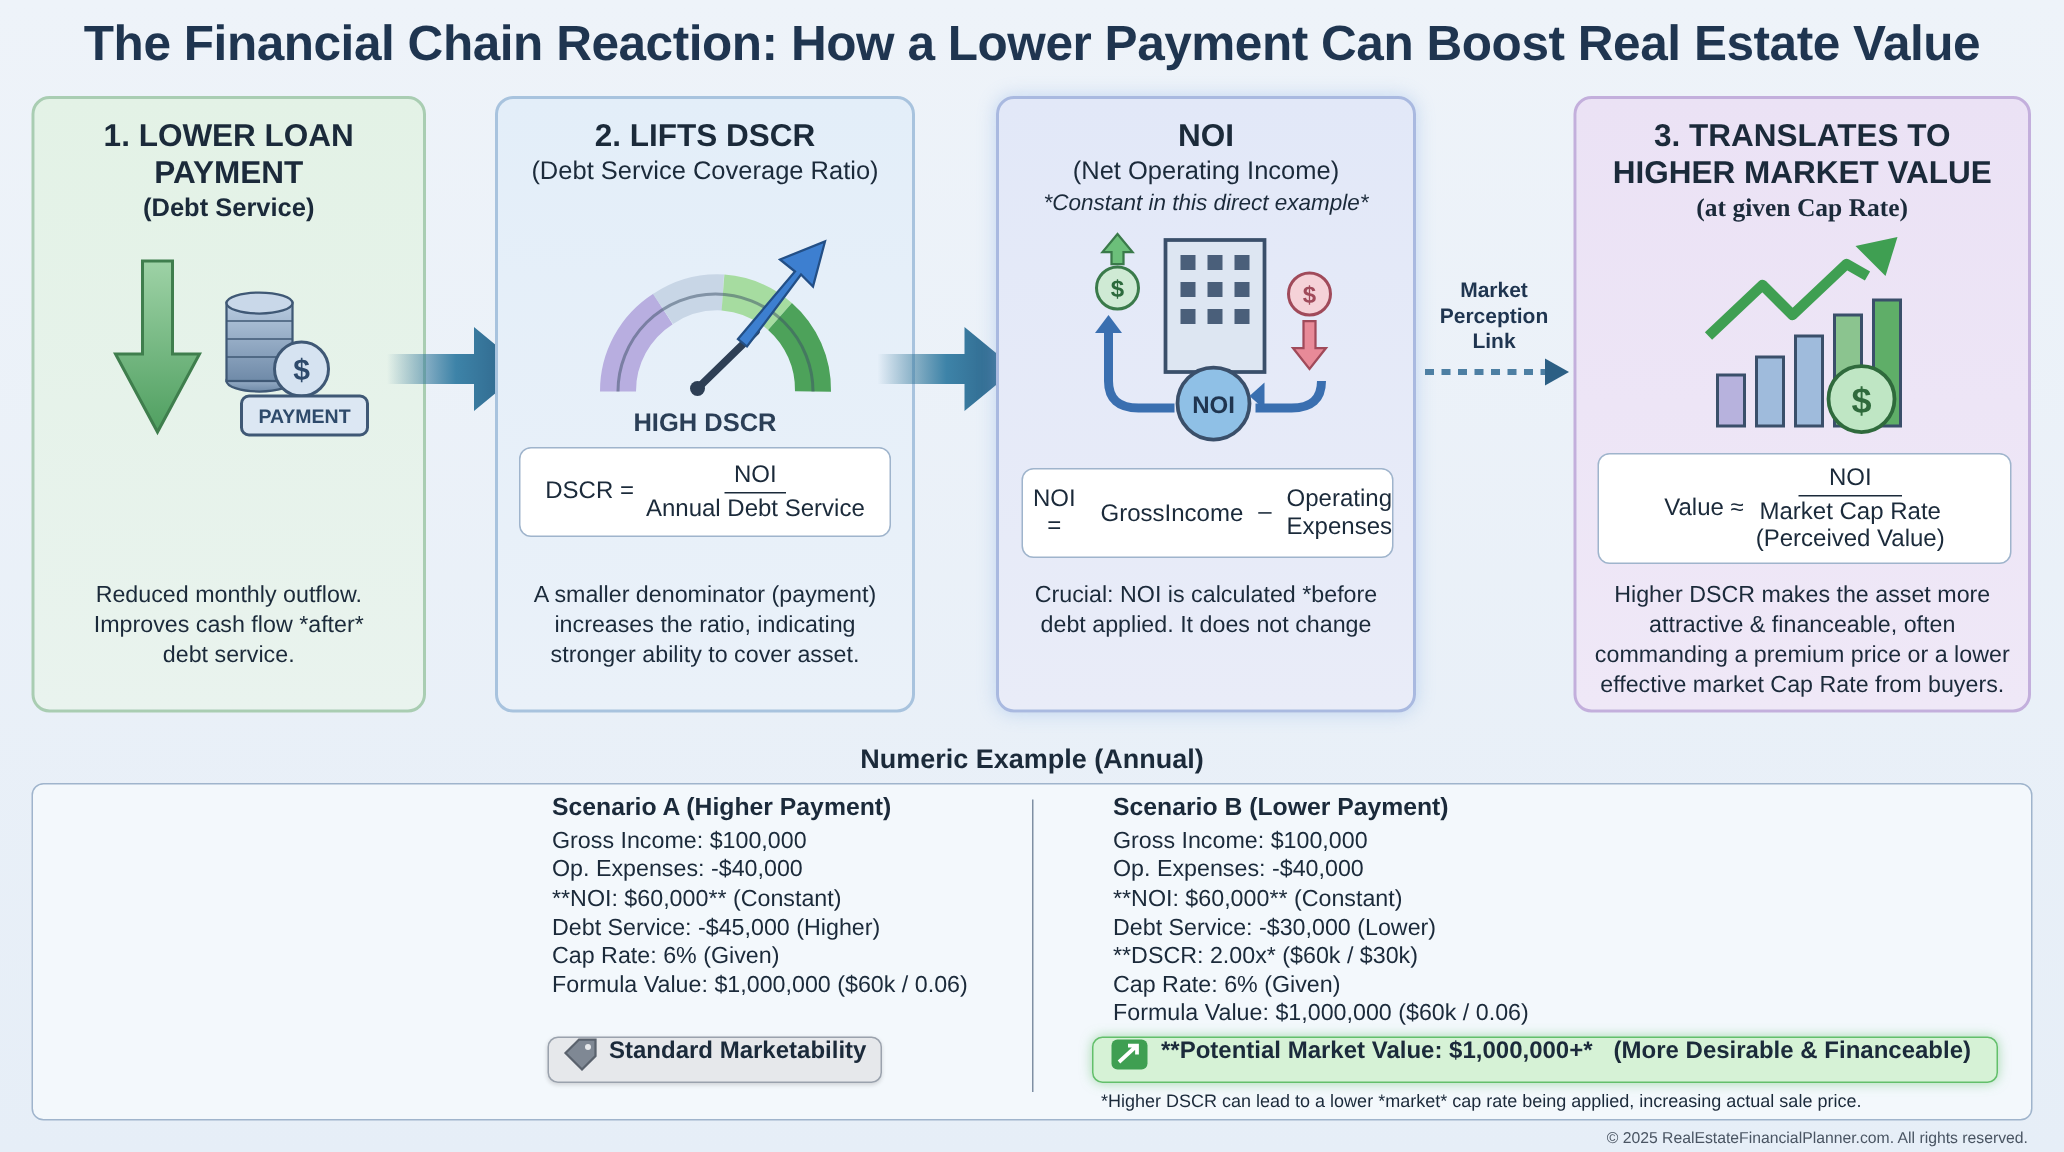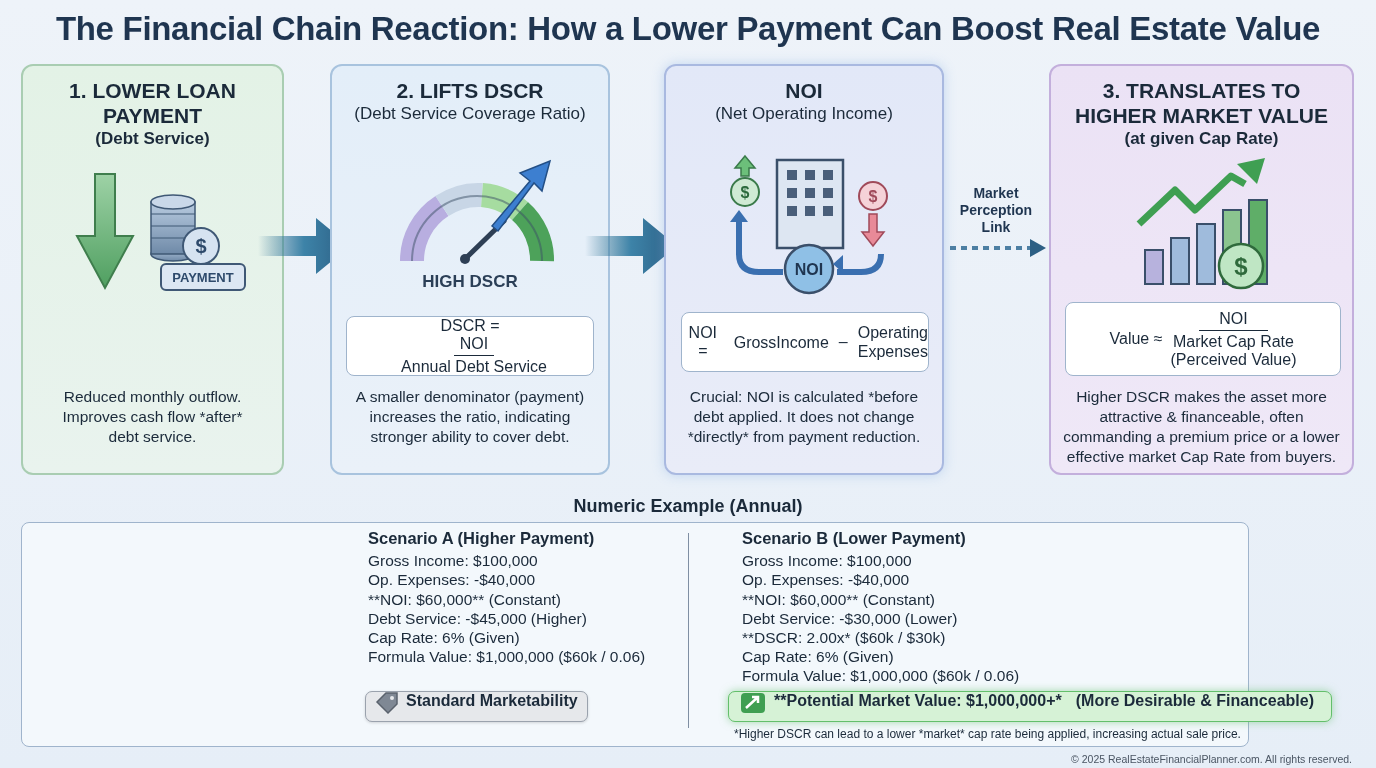--- a/index.html
+++ b/index.html
@@ -36,21 +36,21 @@
   .frac { display: inline-flex; flex-direction: column; align-items: center; margin-left: 8px; }
   .frac .num { padding: 0 6px 2px; border-bottom: 1.5px solid #1b2a3a; }
   .frac .den { padding-top: 2px; }
   .arrow-right { position: absolute; }
   .arrow-label { position: absolute; font-size: 14px; font-weight: bold; text-align: center; color: #1f3550; line-height: 17px; }
   .section-title {
     position: absolute; left: 0; width: 1376px; top: 496px; text-align: center;
     font-size: 18px; font-weight: bold; color: #1b2a3a;
   }
   .numeric-box {
-    position: absolute; left: 21px; top: 522px; width: 1228px; height: 225px;
+    position: absolute; left: 21px; top: 522px; width: 1334px; height: 225px;
     background: rgba(245,249,253,0.85); border: 1.5px solid #9fb4cc; border-radius: 8px;
   }
   .scenario { position: absolute; top: 6px; font-size: 15.5px; line-height: 19.2px; }
   .scenario .sh { font-weight: bold; font-size: 16.5px; margin-bottom: 3px; }
   .divider { position: absolute; left: 666px; top: 10px; width: 1px; height: 195px; background: #7f8fa3; }
   .pill {
     position: absolute; border-radius: 7px; display: flex; font-weight: bold; font-size: 16px;
   }
   .pill-std { left: 343px; top: 168px; width: 223px; height: 31px; background: #e6e8eb; border: 1.5px solid #9aa2ad; padding-left: 8px; box-shadow: 0 1px 3px rgba(0,0,0,0.15); }
   .pill-pot { left: 706px; top: 168px; width: 604px; height: 31px; background: #d6f2d6; border: 1.5px solid #63bf6b; padding-left: 11px; box-shadow: 0 0 8px rgba(99,191,107,0.55); }
@@ -117,41 +117,42 @@
     <path d="M20 110 A65 65 0 0 1 50 55" stroke="#b8aee0" stroke-width="24" fill="none"></path>
     <path d="M50 55 A65 65 0 0 1 90 44" stroke="#c8d6e6" stroke-width="24" fill="none"></path>
     <path d="M90 44 A65 65 0 0 1 128 60" stroke="#a6dca0" stroke-width="24" fill="none"></path>
     <path d="M128 60 A65 65 0 0 1 150 110" stroke="#4da25a" stroke-width="24" fill="none"></path>
     <path d="M20 110 A65 65 0 0 1 150 110" stroke="#3b4f66" stroke-width="2" fill="none" opacity="0.5"></path>
     <line x1="73" y1="108" x2="112" y2="70" stroke="#2e3f55" stroke-width="5" stroke-linecap="round"></line>
     <circle cx="73" cy="108" r="5" fill="#2e3f55"></circle>
     <path d="M100 75 L138 30 L128 22 L158 10 L150 40 L142 32 L106 80 Z" fill="#3d7fd0" stroke="#234f86" stroke-width="1.5"></path>
   </svg>
   <div style="position:absolute;left:0;right:0;top:206px;font-size:17px;font-weight:bold;color:#2b3f57;">HIGH DSCR</div>
-  <div class="formula-box" style="left:14px;top:250px;width:248px;height:60px;flex-direction:column;">
+  <div class="formula-box" style="left:14px;top:232px;width:248px;height:60px;">
     <span>DSCR =</span>
     <span class="frac">
         <span class="num">NOI</span>
         <span class="den">Annual Debt Service</span>
       </span>
   </div>
   <div class="card-desc" style="top:321px;">
     <div>A smaller denominator (payment)</div>
     <div>increases the ratio, indicating</div>
-    <div>stronger ability to cover debt.</div>
+    <div>stronger ability to cover asset.</div>
   </div>
 </div>
 
 <svg class="arrow-right" width="100" height="60" style="left:585px;top:216px;">
   <path d="M0 20 h58 v-18 l34 28 l-34 28 v-18 h-58 z" fill="url(#gFlow)"></path>
 </svg>
 
 <div class="card card3">
   <div class="card-title">NOI</div>
   <div class="card-sub">(Net Operating Income)</div>
+  <div class="card-sub italic">*Constant in this direct example*</div>
   <svg width="200" height="150" style="position:absolute;left:45px;top:88px;">
     <rect x="66" y="6" width="66" height="88" fill="#dde6f2" stroke="#3a4f6a" stroke-width="2.5"></rect>
     <g fill="#4a5f7a">
       <rect x="76" y="16" width="10" height="10"></rect>
         <rect x="94" y="16" width="10" height="10"></rect>
         <rect x="112" y="16" width="10" height="10"></rect>
       <rect x="76" y="34" width="10" height="10"></rect>
         <rect x="94" y="34" width="10" height="10"></rect>
         <rect x="112" y="34" width="10" height="10"></rect>
       <rect x="76" y="52" width="10" height="10"></rect>
@@ -179,38 +180,37 @@
     </span>
     <span style="margin:0 10px;">–</span>
     <span style="display:inline-flex;flex-direction:column;line-height:19px;">
       <span>Operating</span>
       <span>Expenses</span>
     </span>
   </div>
   <div class="card-desc" style="top:321px;">
     <div>Crucial: NOI is calculated *before</div>
     <div>debt applied. It does not change</div>
-    <div>*directly* from payment reduction.</div>
   </div>
 </div>
 
 <div class="arrow-label" style="left:948px;top:185px;width:96px;">
   <div>Market</div>
   <div>Perception</div>
   <div>Link</div>
 </div>
 <svg width="100" height="24" style="position:absolute;left:948px;top:236px;">
   <line x1="2" y1="12" x2="84" y2="12" stroke="#4d7fa3" stroke-width="4" stroke-dasharray="6 5"></line>
   <path d="M82 3 l16 9 l-16 9 z" fill="#2c5f84"></path>
 </svg>
 
 <div class="card card4">
   <div class="card-title">3. TRANSLATES TO</div>
   <div class="card-title">HIGHER MARKET VALUE</div>
-  <div class="card-sub" style="font-weight:bold;">(at given Cap Rate)</div>
+  <div class="card-sub" style="font-weight:bold;font-family:Liberation Serif, serif;">(at given Cap Rate)</div>
   <svg width="150" height="140" style="position:absolute;left:82px;top:88px;">
     <rect x="12" y="96" width="18" height="34" fill="#b7b2dd" stroke="#3a4f6a" stroke-width="2"></rect>
     <rect x="38" y="84" width="18" height="46" fill="#9fbbdc" stroke="#3a4f6a" stroke-width="2"></rect>
     <rect x="64" y="70" width="18" height="60" fill="#9fbbdc" stroke="#3a4f6a" stroke-width="2"></rect>
     <rect x="90" y="56" width="18" height="74" fill="#8bc48f" stroke="#3a4f6a" stroke-width="2"></rect>
     <rect x="116" y="46" width="18" height="84" fill="#5fae68" stroke="#3a4f6a" stroke-width="2"></rect>
     <path d="M6 70 L42 36 L62 56 L98 22 L112 30" stroke="#3f9f52" stroke-width="7" fill="none" stroke-linejoin="round"></path>
     <path d="M104 10 L132 4 L124 30 Z" fill="#3f9f52"></path>
     <circle cx="108" cy="112" r="22" fill="#bfe6c4" stroke="#2f6a3c" stroke-width="2.5"></circle>
     <text x="108" y="121" text-anchor="middle" font-size="24" font-weight="bold" fill="#2f6a3c" font-family="Liberation Sans, sans-serif">$</text>

